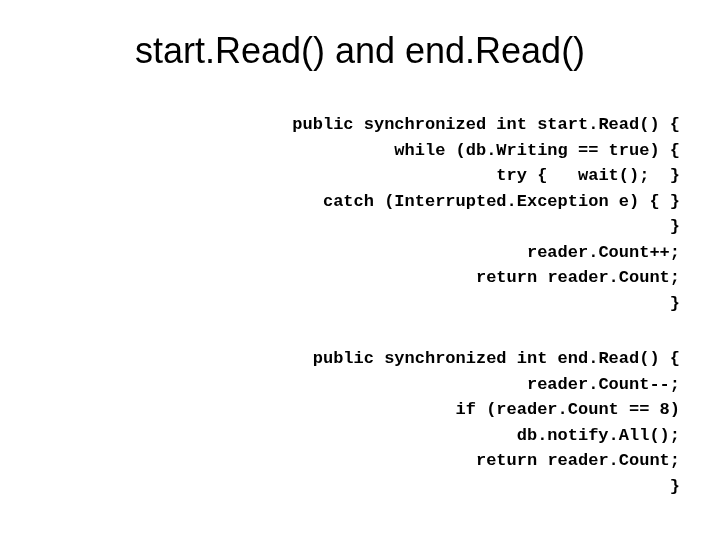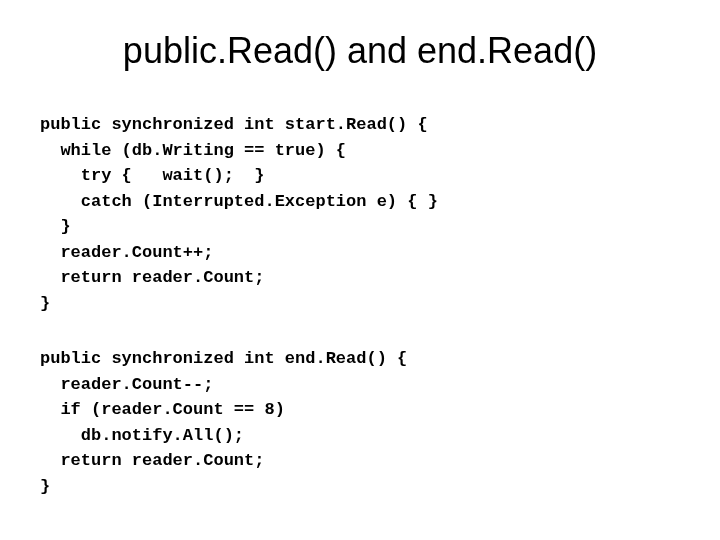--- a/index.html
+++ b/index.html
@@ -1,18 +1,19 @@
 <!DOCTYPE html>
 <html><head>
   <meta charset="utf-8">
   <style>
     * {
       margin: 0;
       padding: 0;
       box-sizing: border-box;
+      text-align: right;
     }
     body {
       width: 720px;
       height: 540px;
       background: #ffffff;
       font-family: Arial, Helvetica, sans-serif;
       padding: 20px 40px;
     }
     .title {
       font-size: 36px;
@@ -28,21 +29,21 @@
       font-weight: bold;
       line-height: 1.5;
       white-space: pre;
       color: #000;
       margin-bottom: 30px;
     }
   </style>
 </head>
 <body>
 
-<h1 class="title">public.Read() and end.Read()</h1>
+<h1 class="title">start.Read() and end.Read()</h1>
 
 <div class="code-block">public synchronized int start.Read() {
   while (db.Writing == true) {
     try {   wait();  }
     catch (Interrupted.Exception e) { }
   }
   reader.Count++;
   return reader.Count;
 }</div>
 

